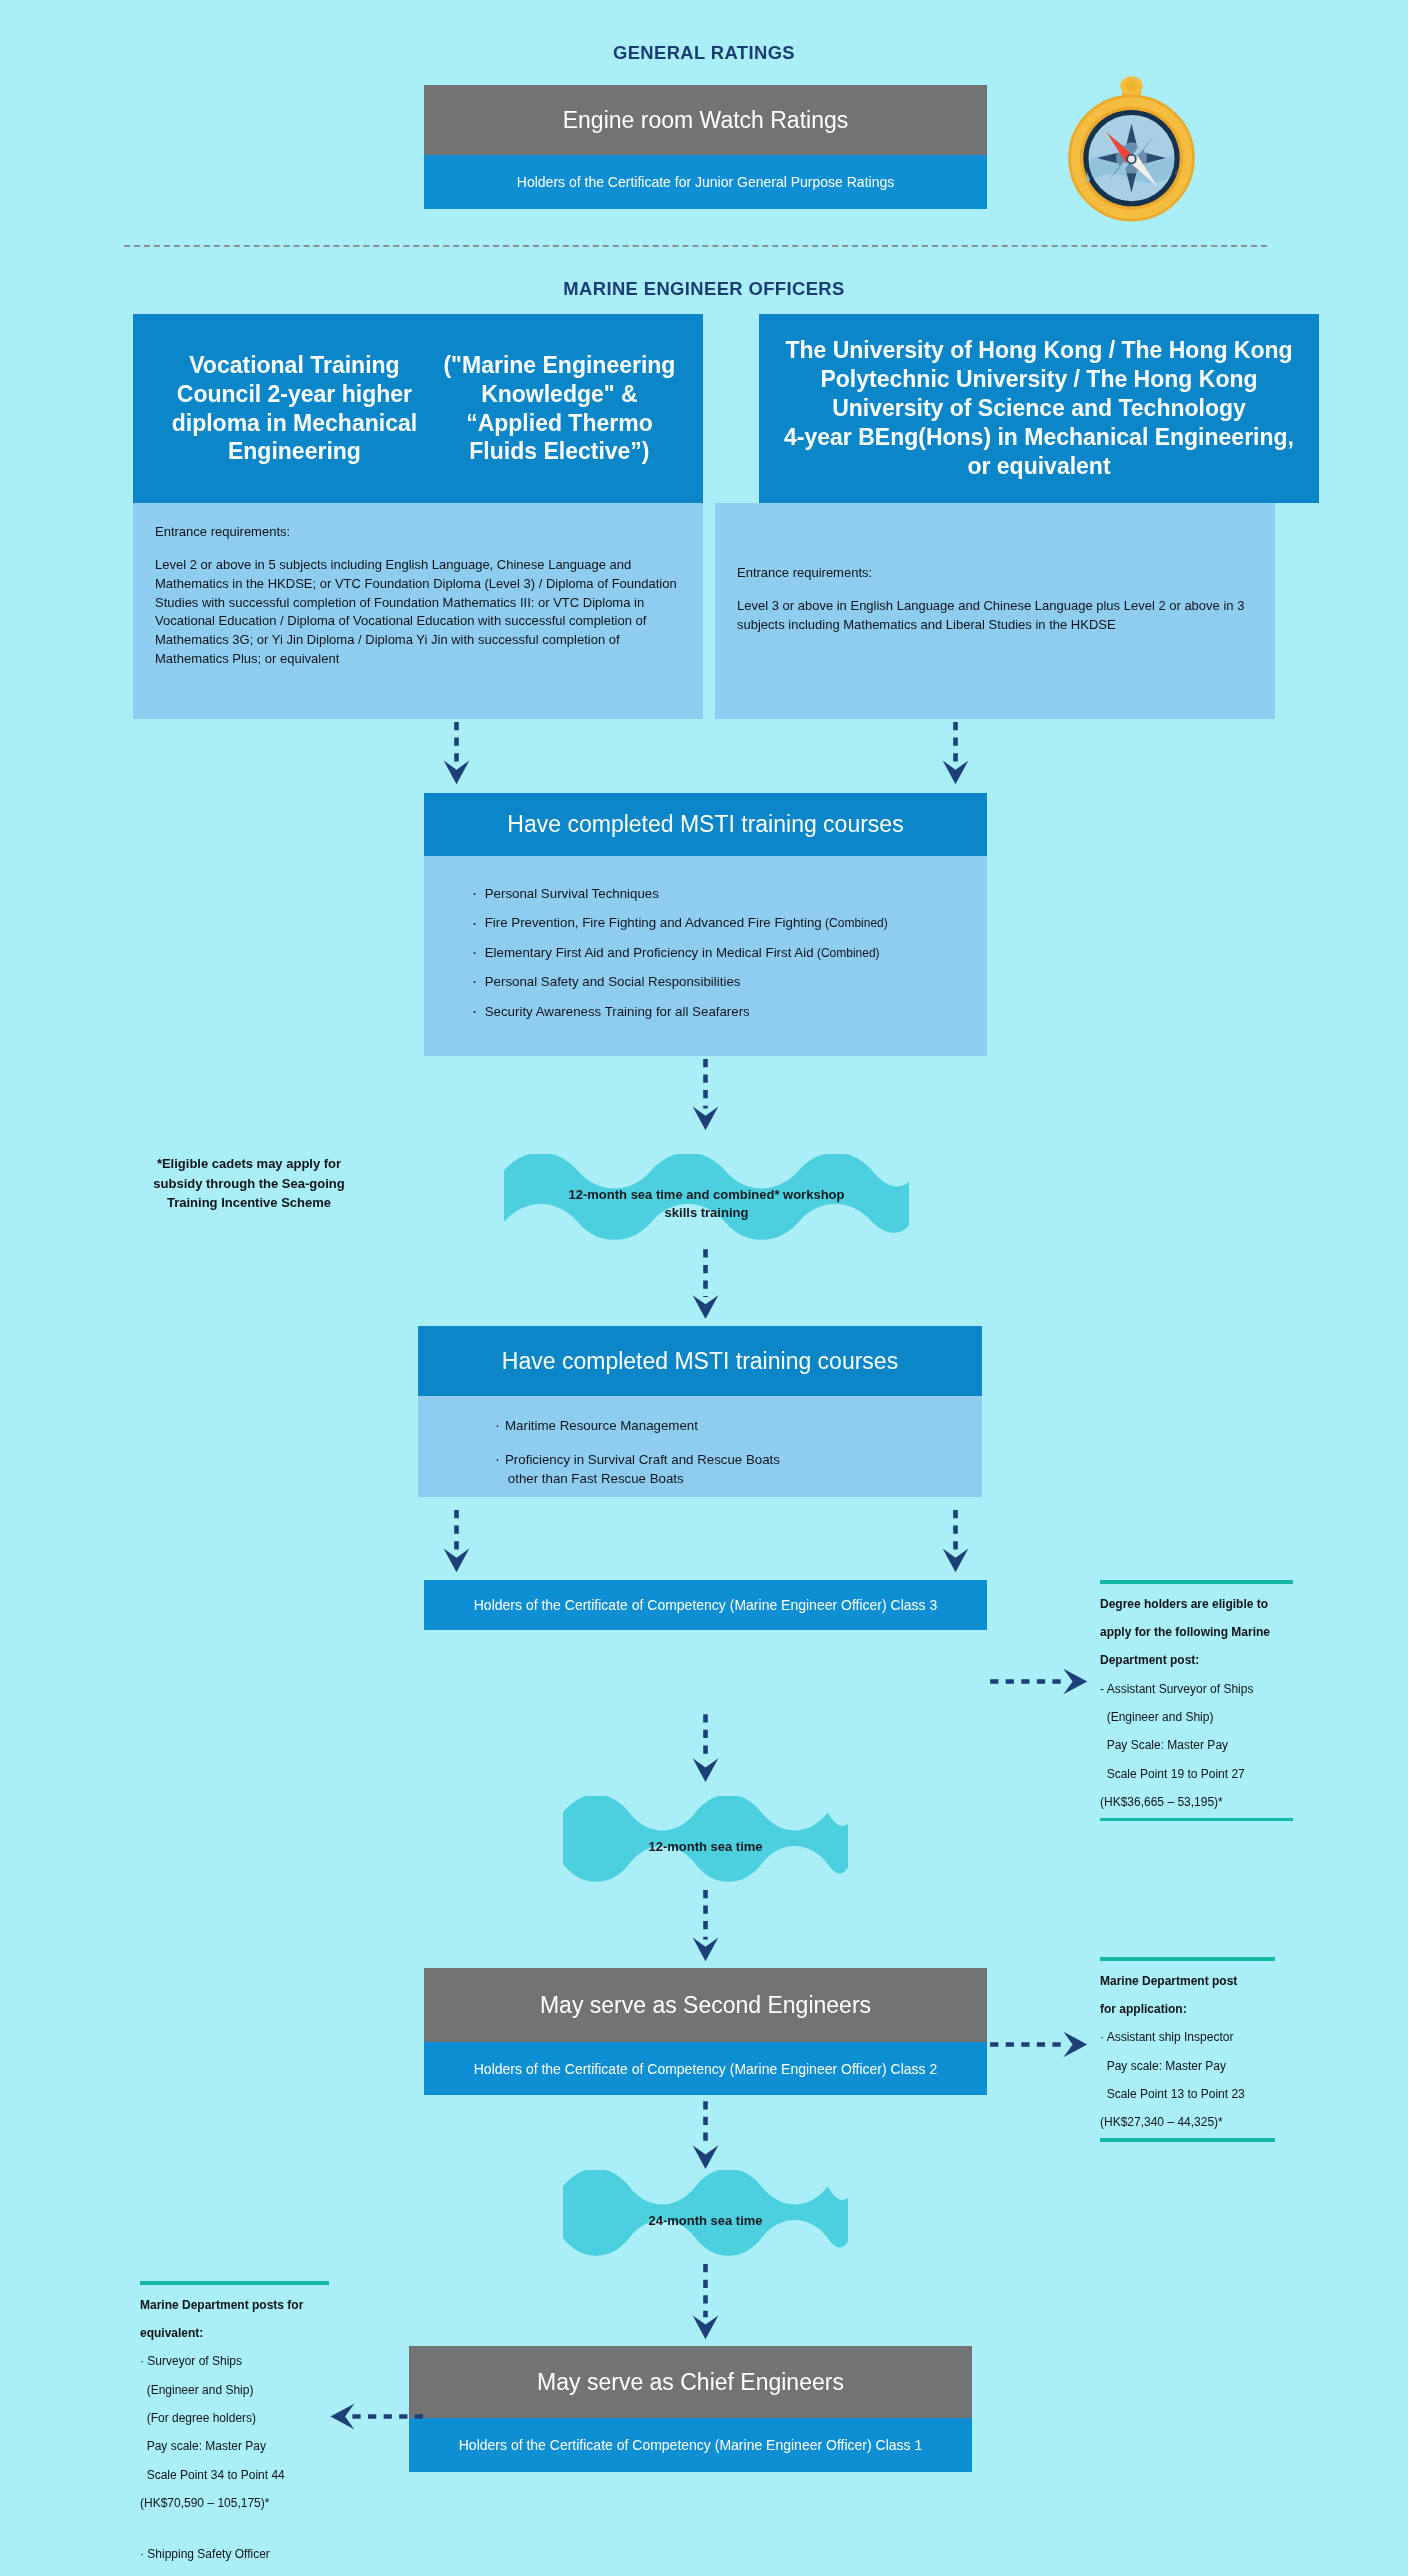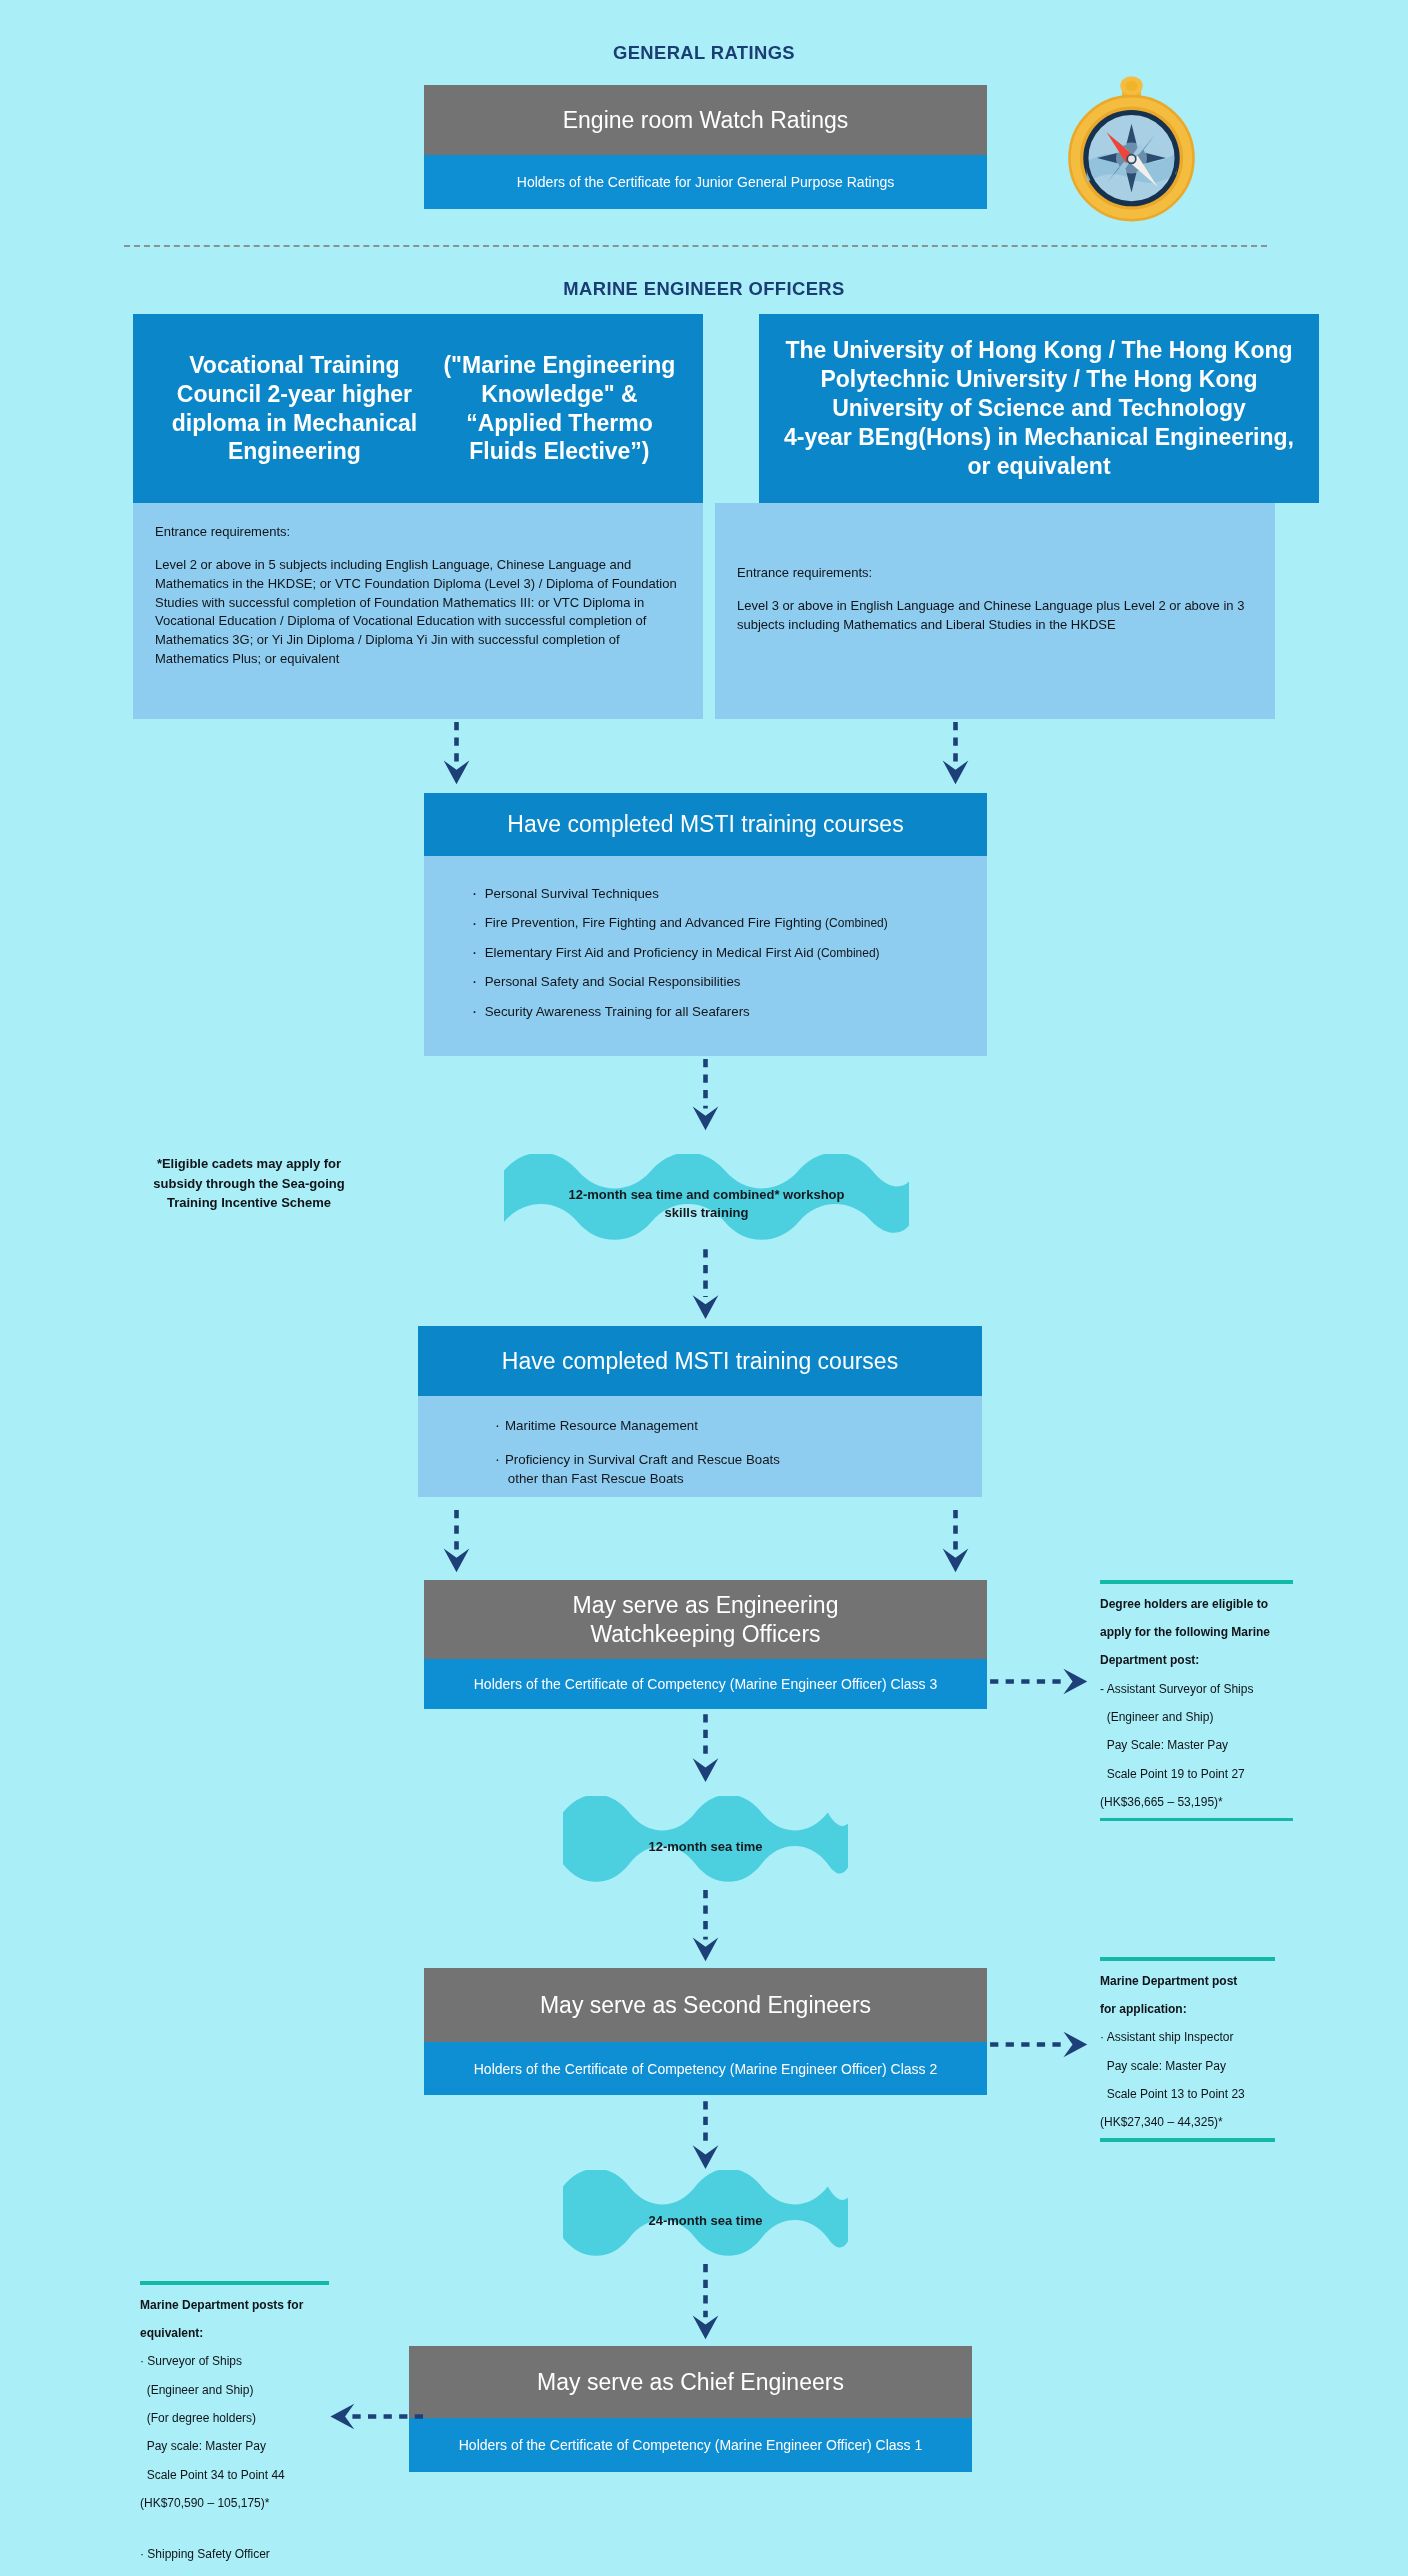--- a/index.html
+++ b/index.html
@@ -321,26 +321,20 @@
     </svg>
   </div>
   <div class="arrow-v" style="left:939px; top:1510px; width:33px; height:66px;">
     <svg width="33" height="66" viewBox="0 0 36 72">
       <line x1="18" y1="0" x2="18" y2="44" stroke="#1c4077" stroke-width="5" stroke-dasharray="9,8"></line>
       <path d="M4 42 L18 68 L32 42 L18 52 Z" fill="#1c4077"></path>
     </svg>
   </div>
 
   <div class="abs" style="left:424px; top:1580px; width:563px; height:129px;">
-    <div class="card-dark-head" style="width:563px; height:79px;">
-      <div>
-        <div>May serve as Engineering</div>
-        <div>Watchkeeping Officers</div>
-      </div>
-    </div>
     <div class="card-sub" style="width:563px; height:50px;">Holders of the Certificate of Competency (Marine Engineer Officer) Class 3</div>
   </div>
 
   <div class="arrow-h" style="left:990px; top:1665px; width:101px; height:33px;">
     <svg width="101" height="33" viewBox="0 0 110 36">
       <line x1="0" y1="18" x2="82" y2="18" stroke="#1c4077" stroke-width="5" stroke-dasharray="9,8"></line>
       <path d="M80 4 L106 18 L80 32 L90 18 Z" fill="#1c4077"></path>
     </svg>
   </div>
 

